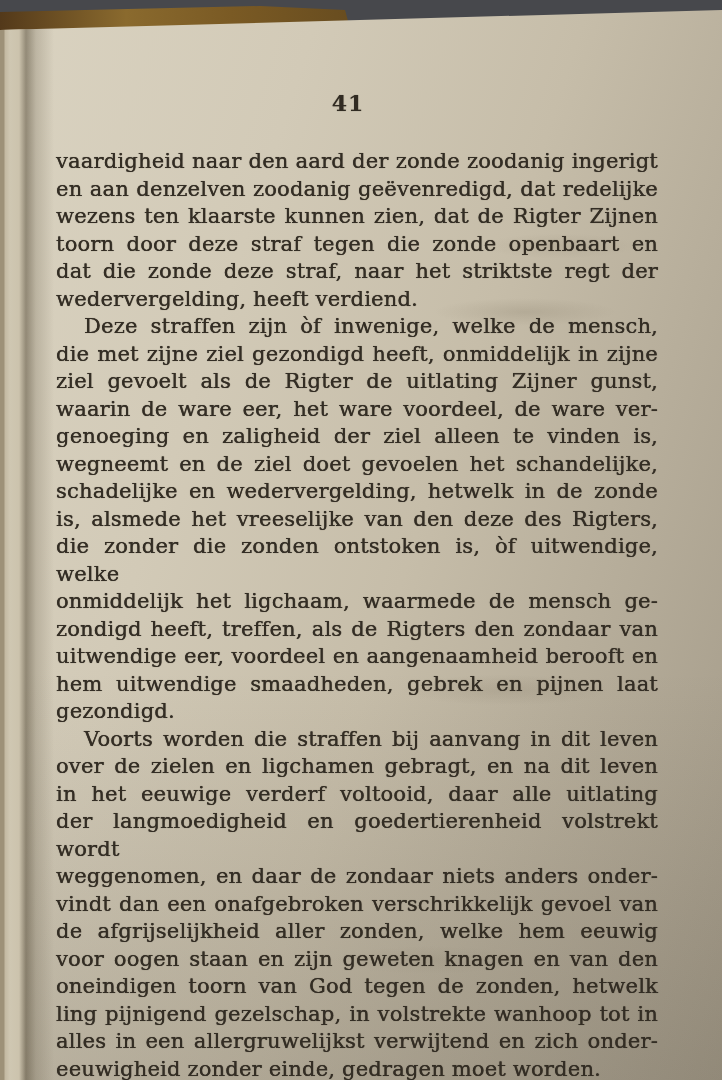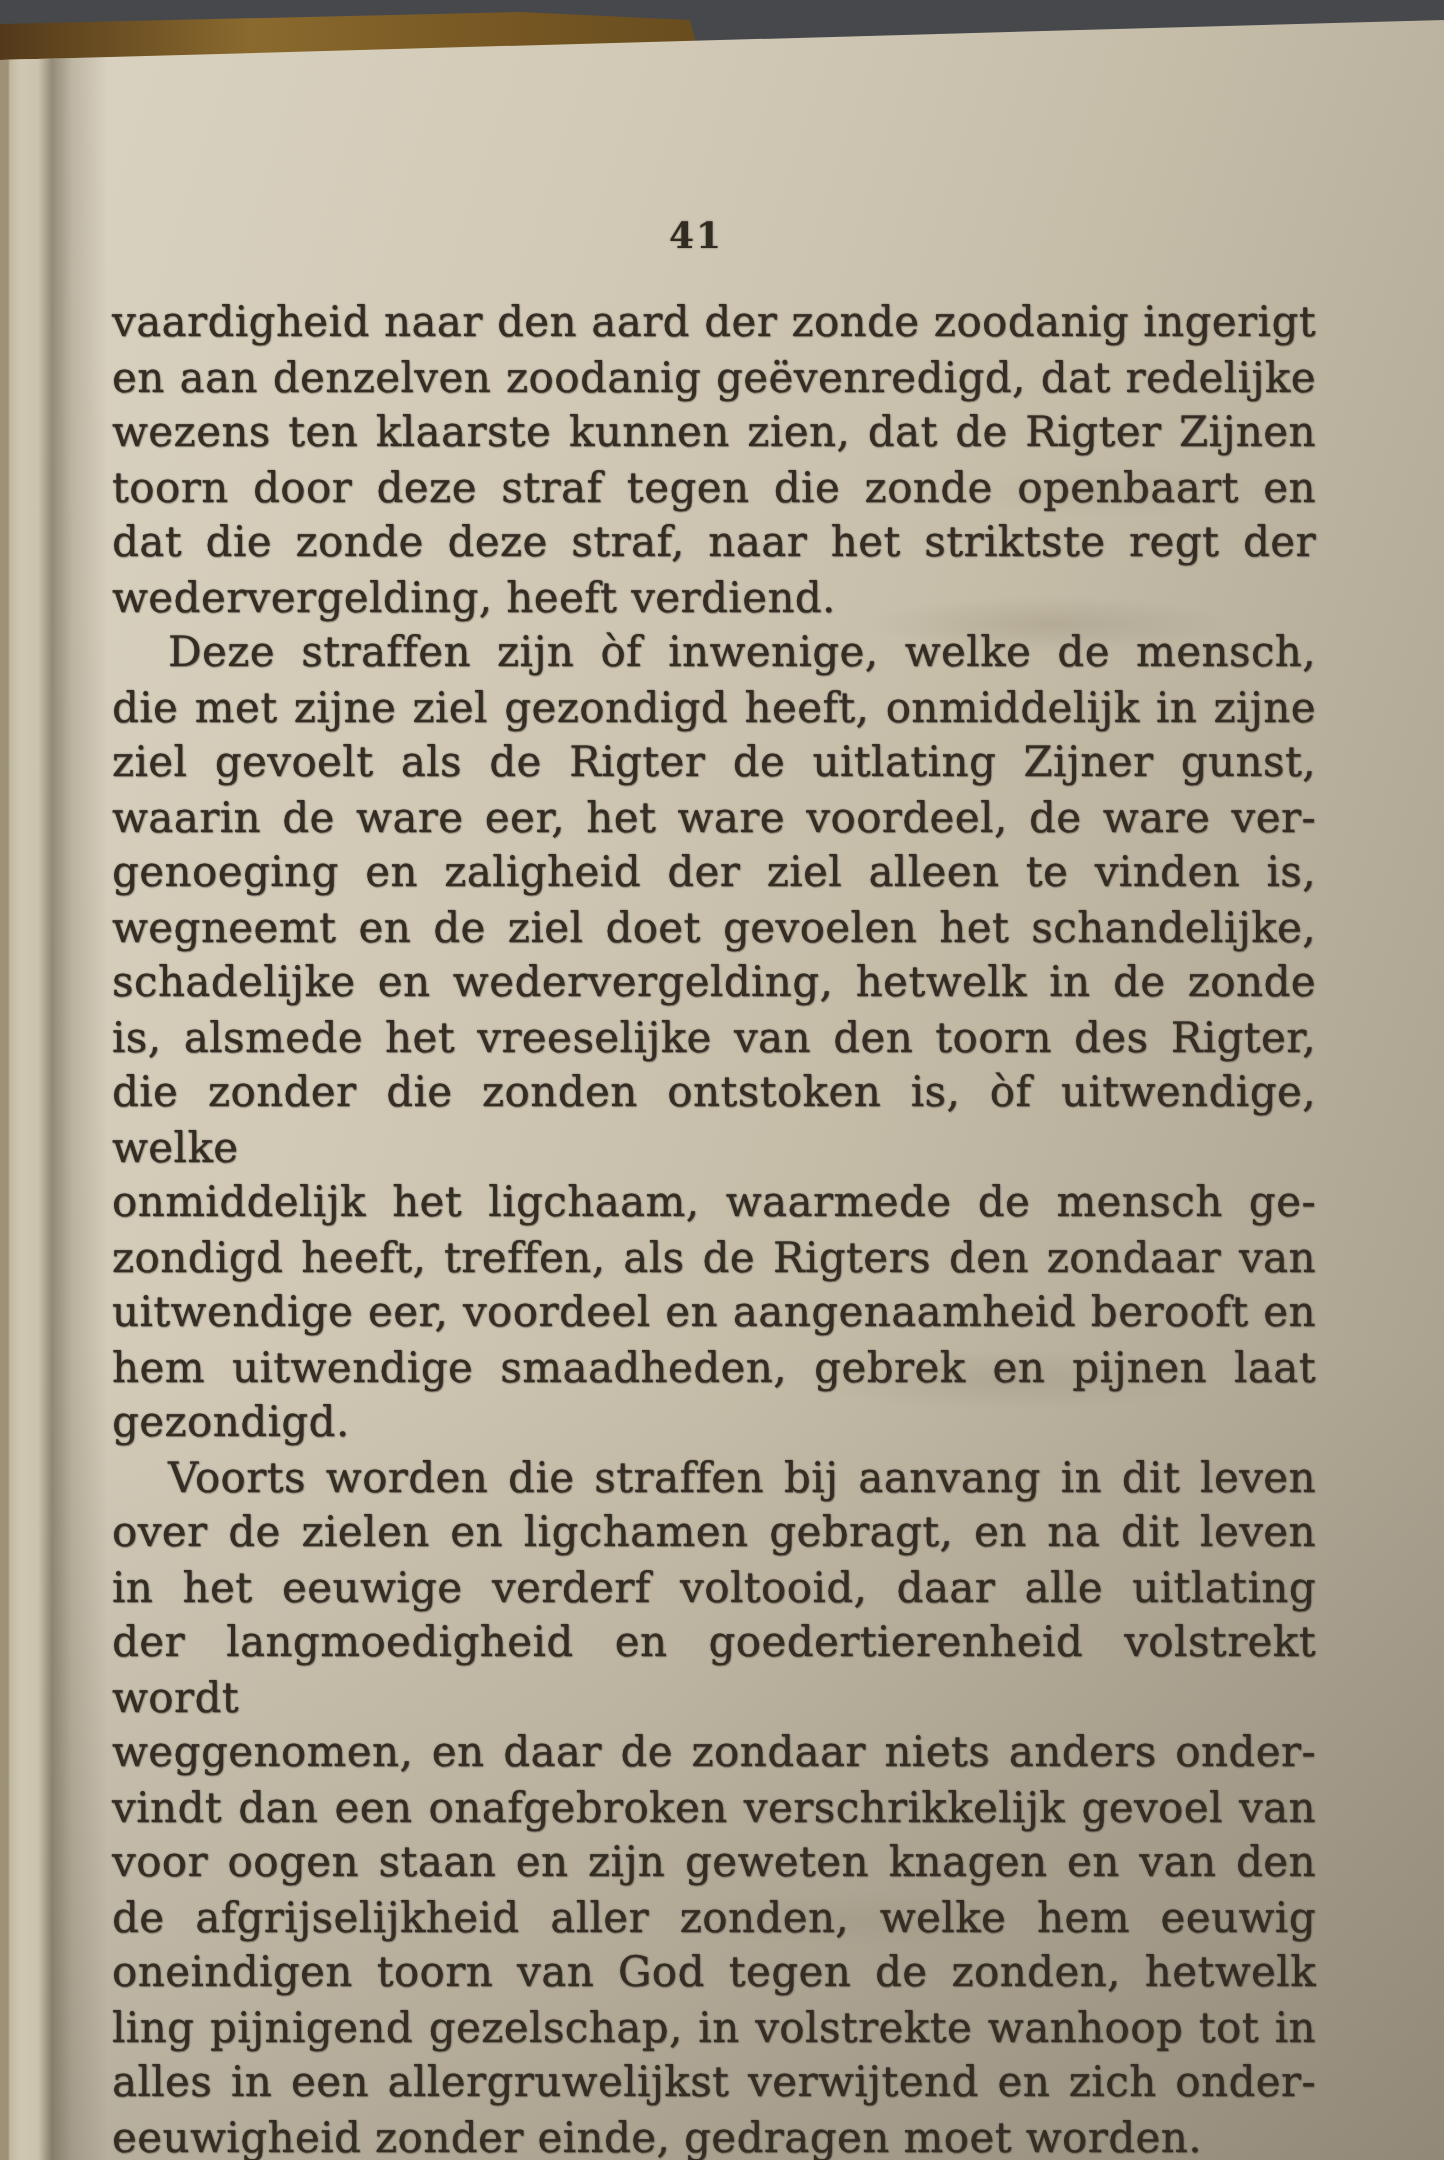--- a/index.html
+++ b/index.html
@@ -40,25 +40,24 @@
         rgba(90,80,60,0.0) 54px),
       
       linear-gradient(180deg, rgba(60,55,45,0) 62%, rgba(60,55,45,0.16) 100%),
       
       linear-gradient(108deg, #dad3c1 0%, #d2cab7 30%, #c6bda9 55%, #a89f8d 92%, #a29987 100%);
   }
 
   .page-number {
     position: absolute; left: 56px; top: 90px; width: 584px;
     text-align: center;
-    font-size: 18px; font-weight: bold;
+    font-size: 22px; font-weight: bold;
     color: #312b22;
     letter-spacing: 1px;
     text-shadow: 0 0 1px rgba(49,43,34,0.6);
-    margin-top: 18px;
   }
 
   .text-block {
     position: absolute; left: 56px; top: 148px; width: 602px;
     font-size: 21px; line-height: 27.5px;
     color: #332d24;
     letter-spacing: 0.2px;
     text-shadow: 0 0 0.7px rgba(49,43,34,0.85), 0.35px 0.35px 0.6px rgba(49,43,34,0.45);
   }
 
@@ -86,33 +85,33 @@
       <div class="line">toorn door deze straf tegen die zonde openbaart en</div>
       <div class="line">dat die zonde deze straf, naar het striktste regt der</div>
       <div class="line para-end">wedervergelding, heeft verdiend.</div>
       <div class="line indent">Deze straffen zijn òf inwenige, welke de mensch,</div>
       <div class="line">die met zijne ziel gezondigd heeft, onmiddelijk in zijne</div>
       <div class="line">ziel gevoelt als de Rigter de uitlating Zijner gunst,</div>
       <div class="line">waarin de ware eer, het ware voordeel, de ware ver-</div>
       <div class="line">genoeging en zaligheid der ziel alleen te vinden is,</div>
       <div class="line">wegneemt en de ziel doet gevoelen het schandelijke,</div>
       <div class="line">schadelijke en wedervergelding, hetwelk in de zonde</div>
-      <div class="line">is, alsmede het vreeselijke van den toorn des Rigter,</div>
+      <div class="line">is, alsmede het vreeselijke van den deze des Rigters,</div>
       <div class="line">die zonder die zonden ontstoken is, òf uitwendige, welke</div>
       <div class="line">onmiddelijk het ligchaam, waarmede de mensch ge-</div>
       <div class="line">zondigd heeft, treffen, als de Rigters den zondaar van</div>
       <div class="line">uitwendige eer, voordeel en aangenaamheid berooft en</div>
       <div class="line">hem uitwendige smaadheden, gebrek en pijnen laat</div>
       <div class="line para-end">gezondigd.</div>
       <div class="line indent">Voorts worden die straffen bij aanvang in dit leven</div>
       <div class="line">over de zielen en ligchamen gebragt, en na dit leven</div>
       <div class="line">in het eeuwige verderf voltooid, daar alle uitlating</div>
       <div class="line">der langmoedigheid en goedertierenheid volstrekt wordt</div>
       <div class="line">weggenomen, en daar de zondaar niets anders onder-</div>
       <div class="line">vindt dan een onafgebroken verschrikkelijk gevoel van</div>
+      <div class="line">de afgrijselijkheid aller zonden, welke hem eeuwig</div>
       <div class="line">voor oogen staan en zijn geweten knagen en van den</div>
-      <div class="line">de afgrijselijkheid aller zonden, welke hem eeuwig</div>
       <div class="line">oneindigen toorn van God tegen de zonden, hetwelk</div>
       <div class="line">ling pijnigend gezelschap, in volstrekte wanhoop tot in</div>
       <div class="line">alles in een allergruwelijkst verwijtend en zich onder-</div>
       <div class="line para-end">eeuwigheid zonder einde, gedragen moet worden.</div>
     </div>
 </div>
 
 </body></html>

